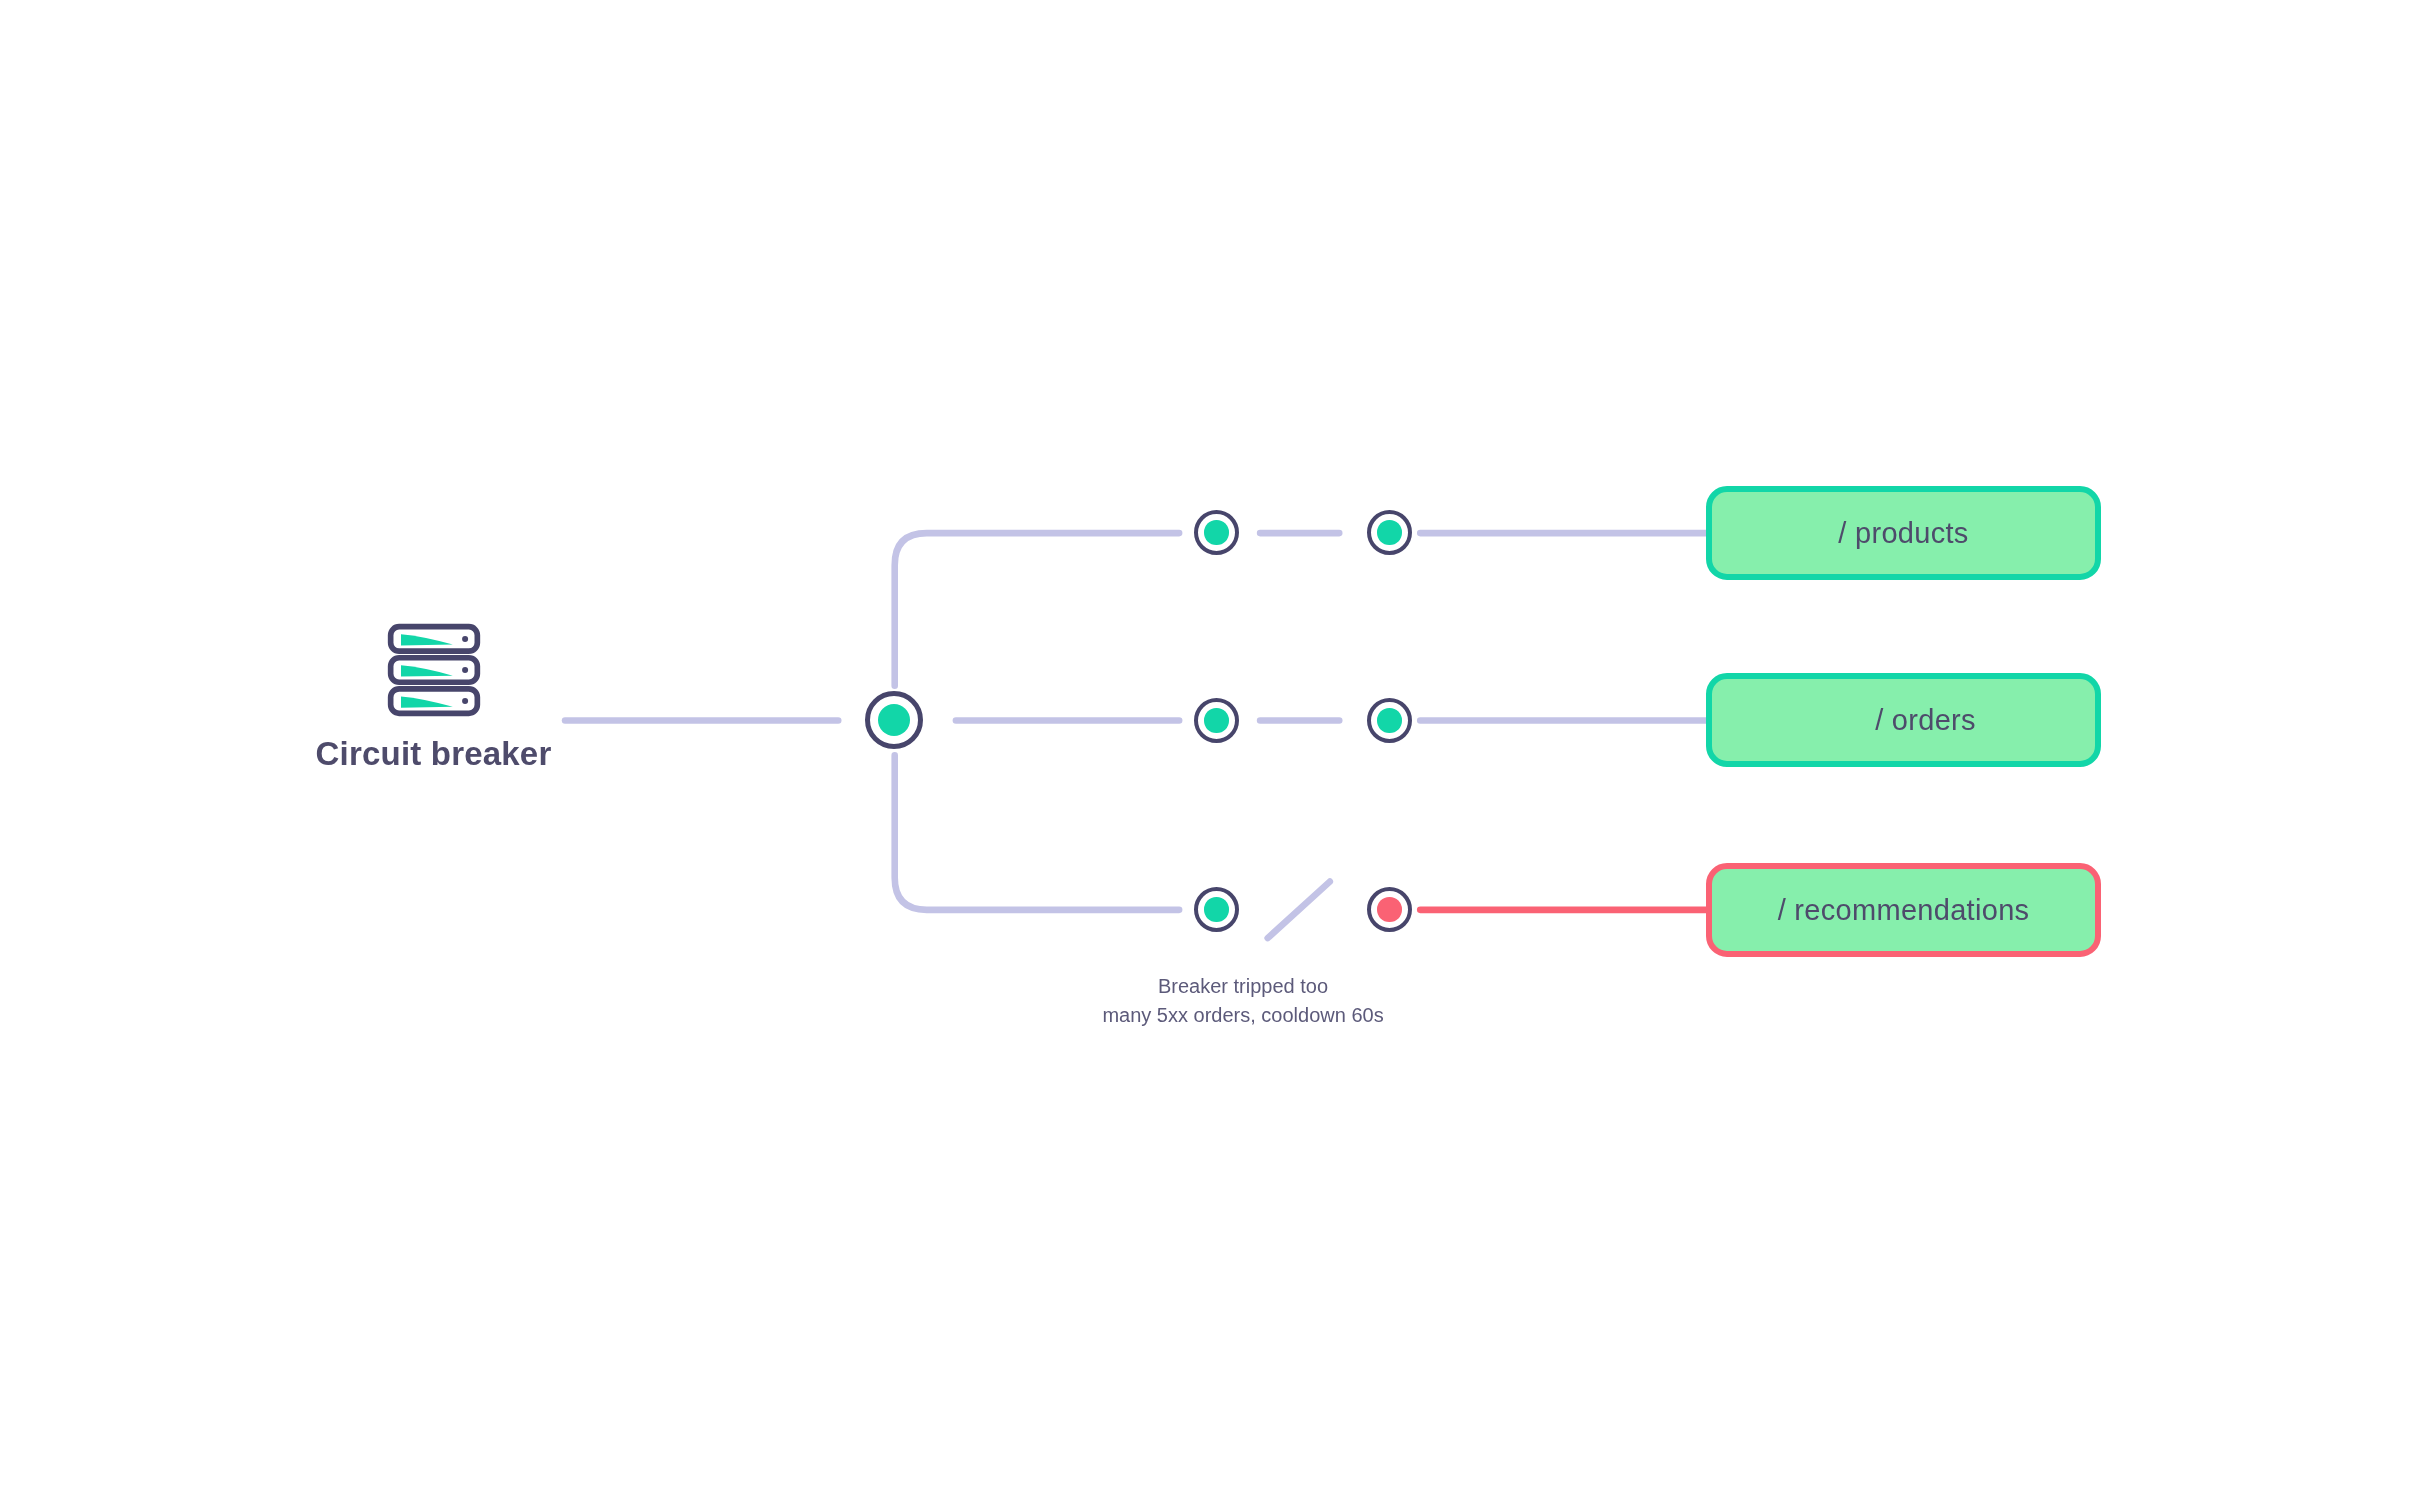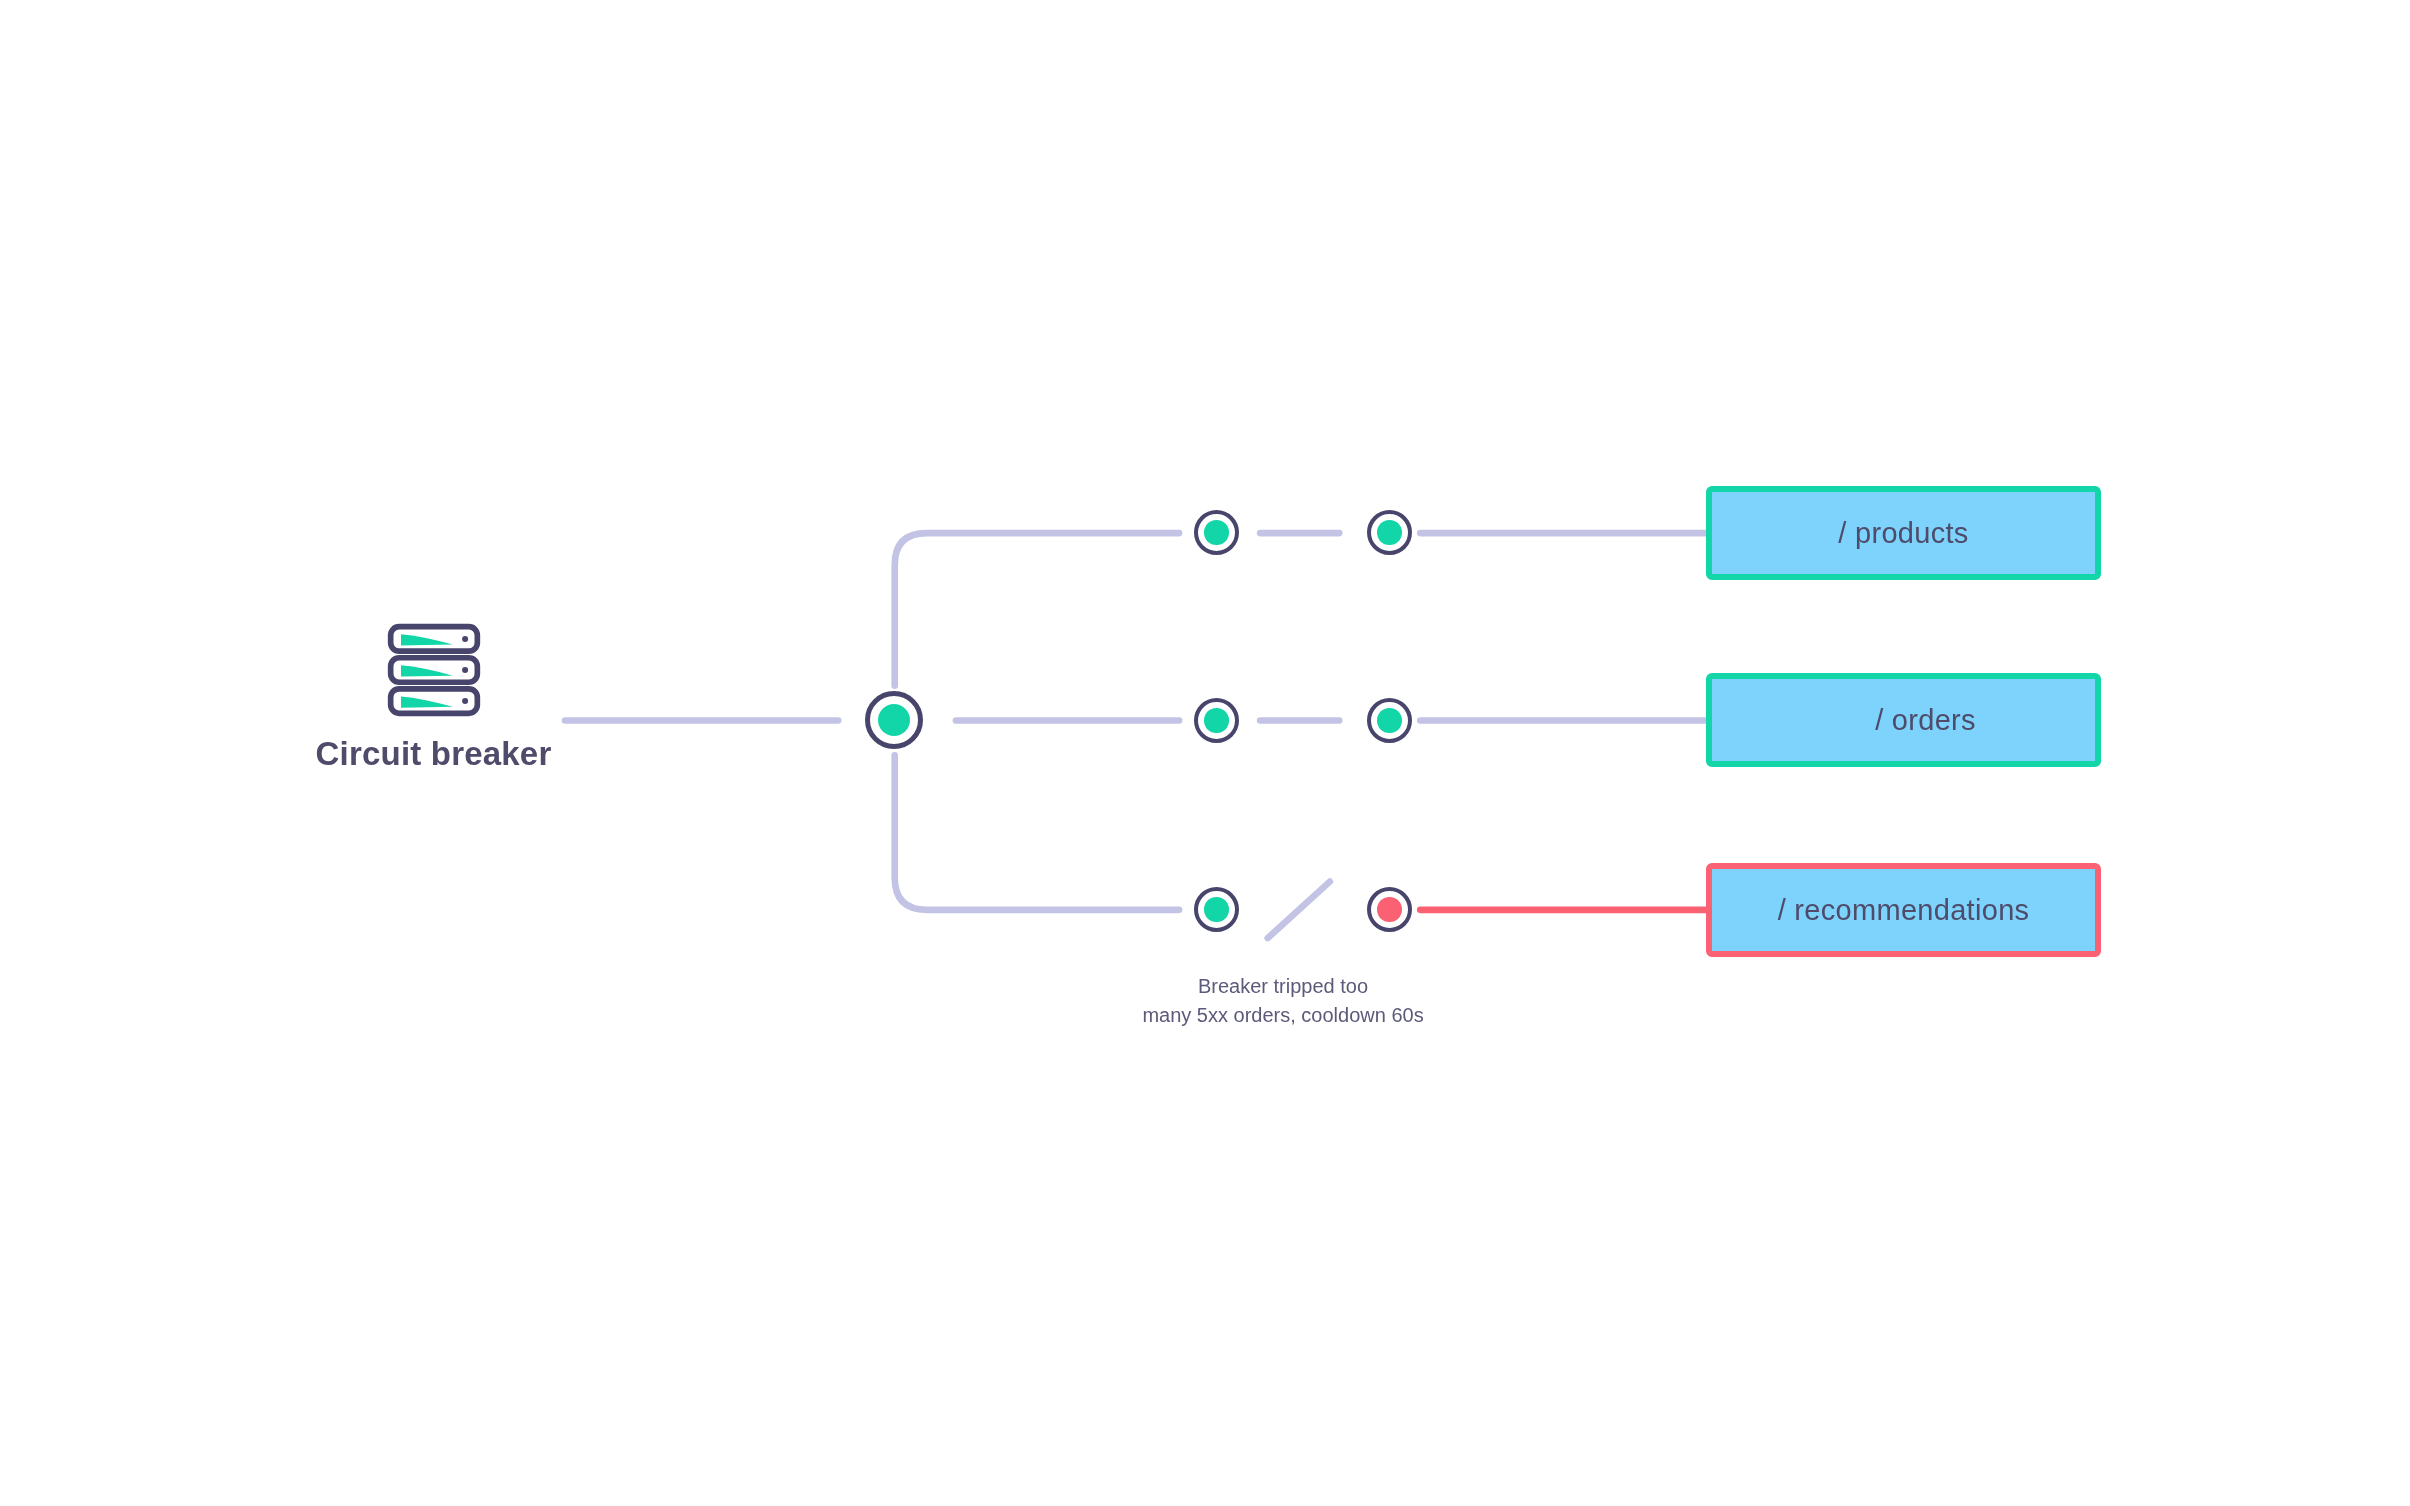--- a/index.html
+++ b/index.html
@@ -87,23 +87,23 @@
   }
   .node-core.down {
     background: #fa6274;
   }
 
   
   .endpoint {
     position: absolute;
     width: 395px;
     height: 94px;
-    border-radius: 6px;
+    border-radius: 21px;
     border: 6.6px solid #12d6a8;
-    background: #7dd3fc;
+    background: #86efac;
     box-sizing: border-box;
     display: flex;
     align-items: center;
     justify-content: center;
     font-size: 29px;
     color: #4e4b6b;
     letter-spacing: 0.3px;
     font-family: "Liberation Sans", sans-serif;
   }
   .endpoint.failed {
@@ -195,19 +195,19 @@
   <div class="node node-small" style="left:1194px; top:887px;">
     <span class="node-core"></span>
   </div>
   <div class="node node-small" style="left:1367px; top:887px;">
     <span class="node-core down"></span>
   </div>
   <div class="endpoint failed" style="left:1706px; top:863px;">
     <span>/ recommendations</span>
   </div>
 
-  <div class="annotation" style="left:1038px; top:972px;">
+  <div class="annotation" style="left:998px; top:972px;">
     <div>Breaker tripped too</div>
     <div>many 5xx orders, cooldown 60s</div>
   </div>
 
 </div>
 
 
 </body></html>

